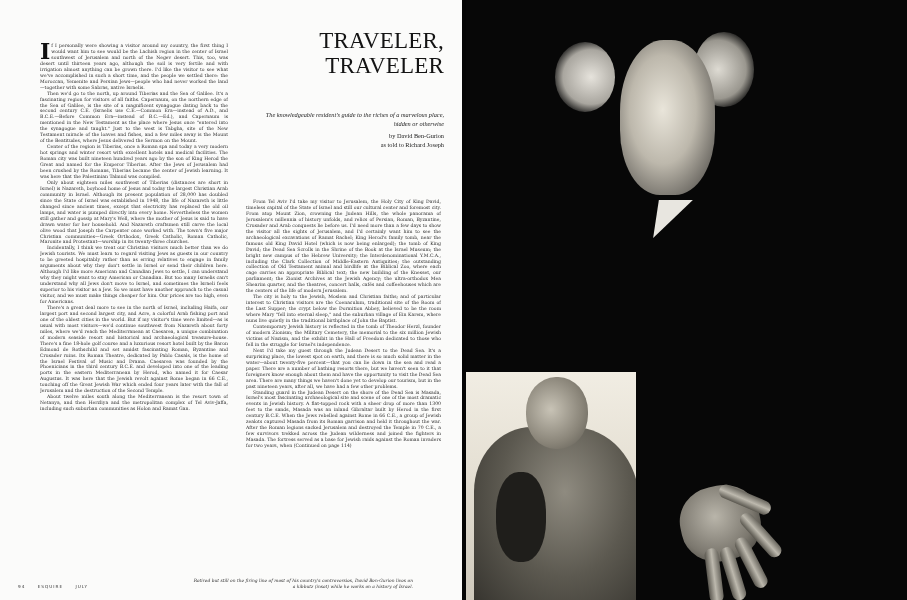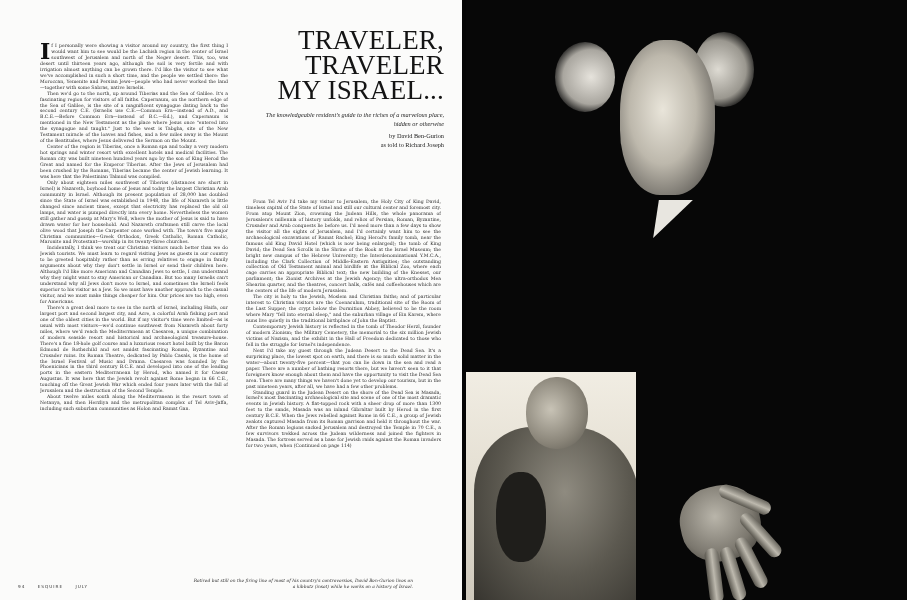--- a/index.html
+++ b/index.html
@@ -5,21 +5,21 @@
   html, body { margin: 0; padding: 0; }
   body { width: 907px; height: 600px; position: relative; overflow: hidden; background: #ffffff; font-family: "DejaVu Serif", serif; color: #222; }
   .page-left { position: absolute; left: 0; top: 0; width: 462px; height: 600px; background: #fbfbfa; }
   .page-right { position: absolute; left: 462px; top: 0; width: 445px; height: 600px; background: #050505; }
   .col { position: absolute; font-size: 4.6px; line-height: 5.95px; text-align: justify; color: #2a2a2a; }
   .col p { margin: 0; text-indent: 7px; }
   .col p.first { text-indent: 0; }
   .col-1 { left: 40px; top: 43px; width: 188px; height: 470px; overflow: hidden; }
   .col-2 { left: 246px; top: 199px; width: 195px; height: 316px; overflow: hidden; }
   .dropcap { float: left; font-size: 22px; line-height: 17px; font-weight: bold; margin: 0 1px 0 0; color: #111; font-family: "DejaVu Serif", serif; }
-  .headline { position: absolute; left: 276px; top: 28px; width: 168px; text-align: right; font-family: "Liberation Serif", serif; font-size: 27px; line-height: 25px; letter-spacing: 0.2px; color: #141414; }
+  .headline { position: absolute; left: 276px; top: 28px; width: 168px; text-align: right; font-family: "Liberation Serif", serif; font-size: 23px; line-height: 25px; letter-spacing: 0.2px; color: #141414; }
   .headline div { white-space: nowrap; }
   .dek { position: absolute; left: 255px; top: 111px; width: 189px; text-align: right; font-family: "Liberation Serif", serif; font-style: italic; font-size: 6.3px; line-height: 8.6px; color: #222; }
   .byline { position: absolute; left: 300px; top: 131px; width: 144px; text-align: right; font-family: "Liberation Serif", serif; font-size: 6.3px; line-height: 9px; color: #222; }
   .folio { position: absolute; left: 18px; top: 584px; font-family: "DejaVu Sans", sans-serif; font-size: 4.2px; letter-spacing: 1px; color: #333; }
   .folio span { margin-right: 10px; }
   .caption { position: absolute; left: 190px; top: 578px; width: 223px; text-align: right; font-style: italic; font-size: 4.4px; line-height: 5.6px; color: #333; }
   .ph-portrait { position: absolute; left: 466px; top: 0; width: 441px; height: 600px; background: radial-gradient(ellipse 70px 95px at 660px 128px, #c9c6bd 0%, #8c8980 40%, #2a2927 75%, #070707 100%); }
   .portrait-face { position: absolute; left: 620px; top: 40px; width: 95px; height: 155px; border-radius: 46% 46% 42% 42%; background: radial-gradient(ellipse at 45% 45%, #e9e5da 0%, #bdb8ac 45%, #6b6862 80%, rgba(10,10,10,0) 100%); }
   .portrait-hair-l { position: absolute; left: 555px; top: 42px; width: 60px; height: 70px; border-radius: 50%; background: radial-gradient(ellipse at 60% 50%, #e6e3dc 0%, #a9a69f 55%, rgba(10,10,10,0) 80%); }
   .portrait-hair-r { position: absolute; left: 694px; top: 32px; width: 60px; height: 75px; border-radius: 50%; background: radial-gradient(ellipse at 40% 50%, #dedbd3 0%, #9a978f 55%, rgba(10,10,10,0) 80%); }
@@ -35,21 +35,20 @@
 </style>
 </head>
 <body>
 
 <div class="page-left"></div>
 <div class="page-right"></div>
 
 <div class="headline">
   <div>TRAVELER,</div>
   <div>TRAVELER</div>
-  <div>MY ISRAEL...</div>
 </div>
 
 <div class="dek">The knowledgeable resident's guide to the riches of a marvelous place, hidden or otherwise</div>
 
 <div class="byline">
   <div>by David Ben-Gurion</div>
   <div>as told to Richard Joseph</div>
 </div>
 
 <div class="col col-1">

